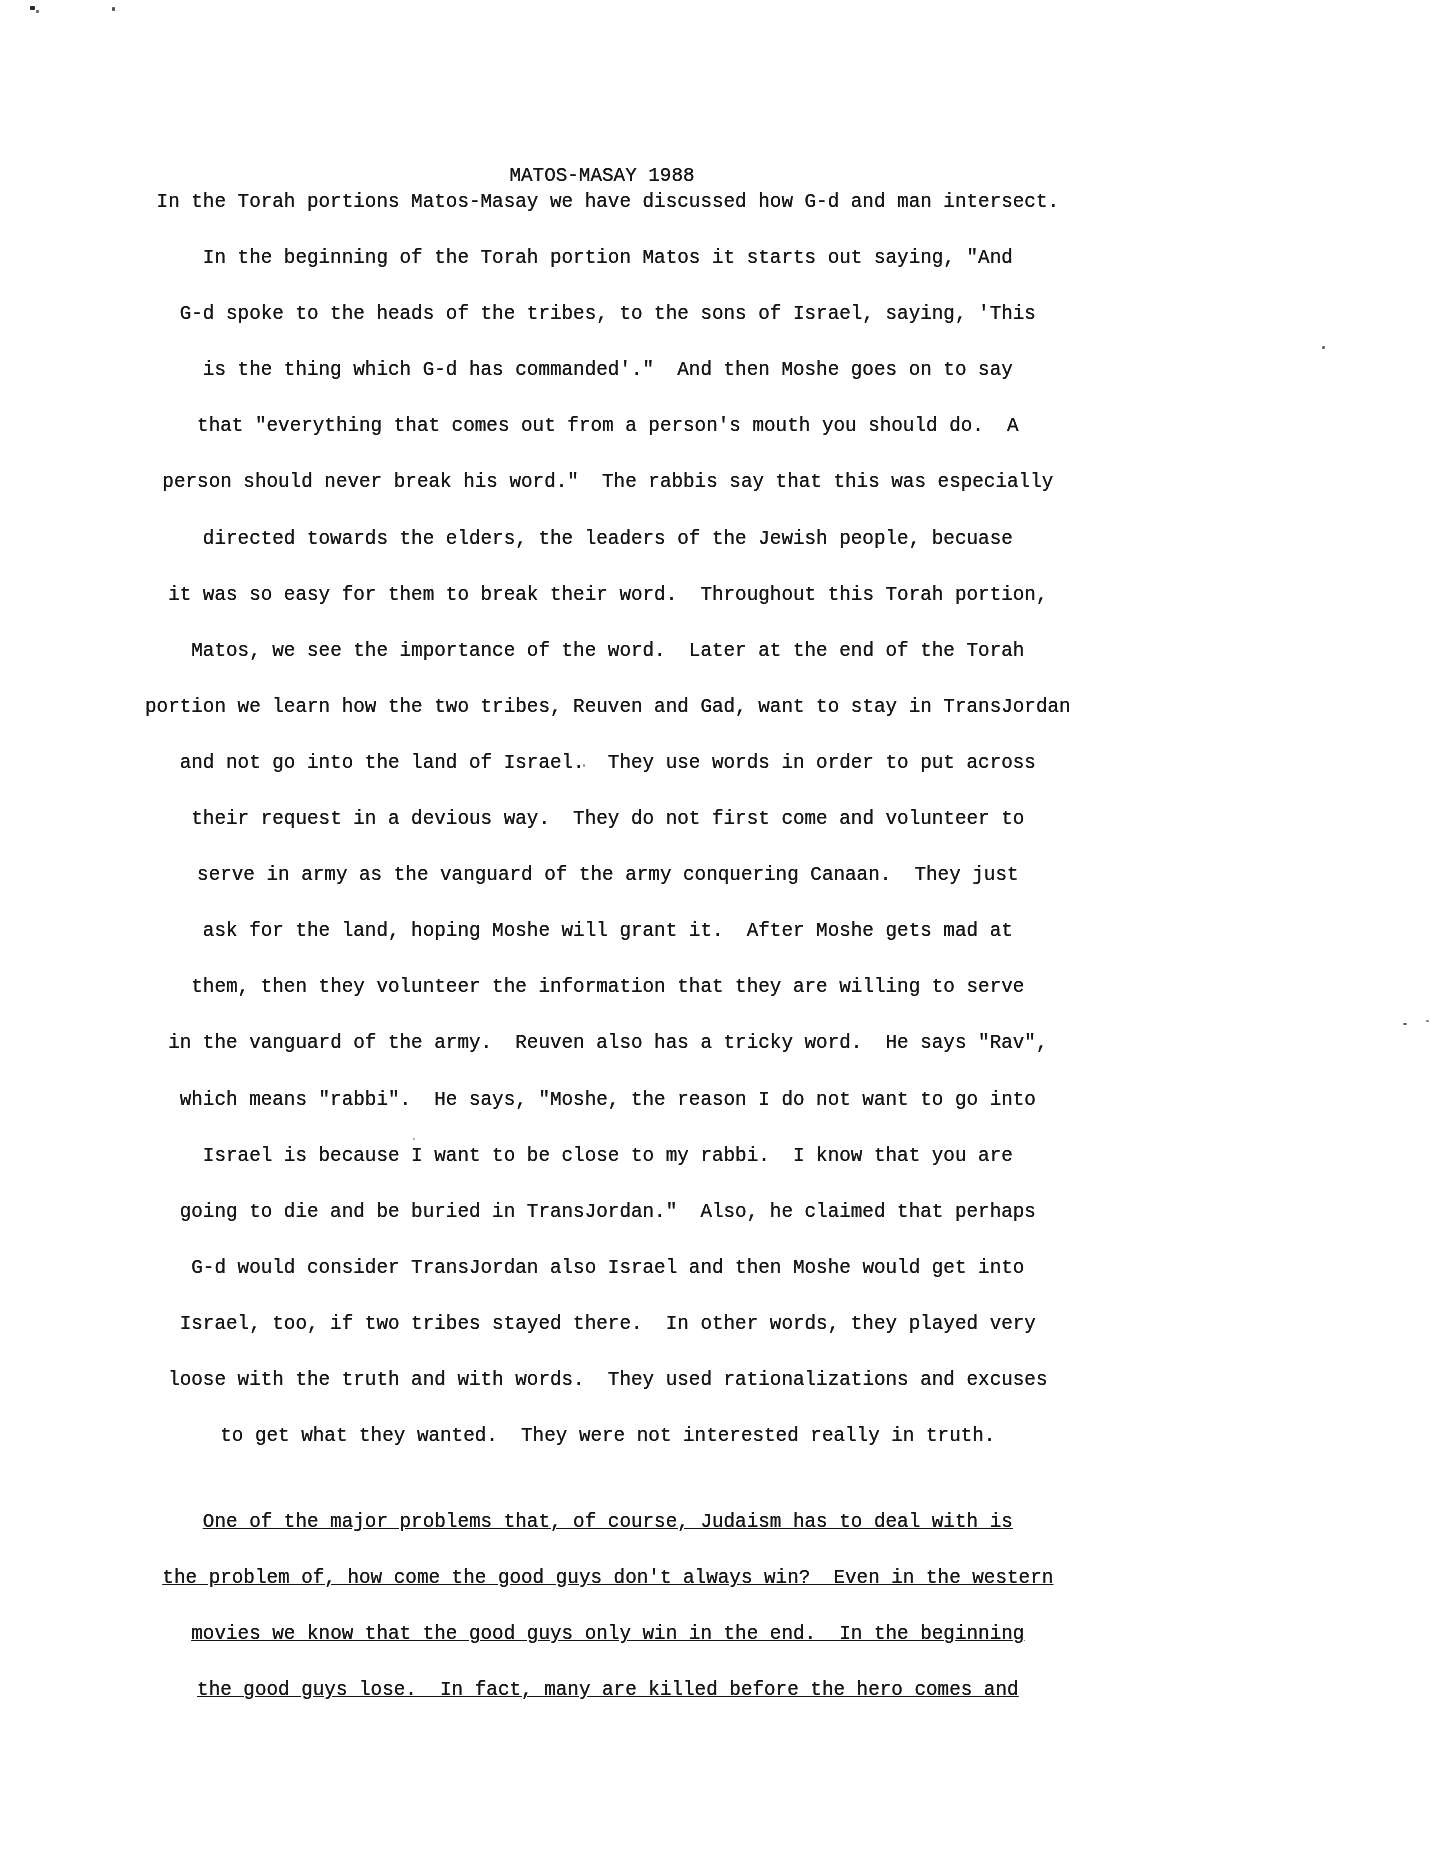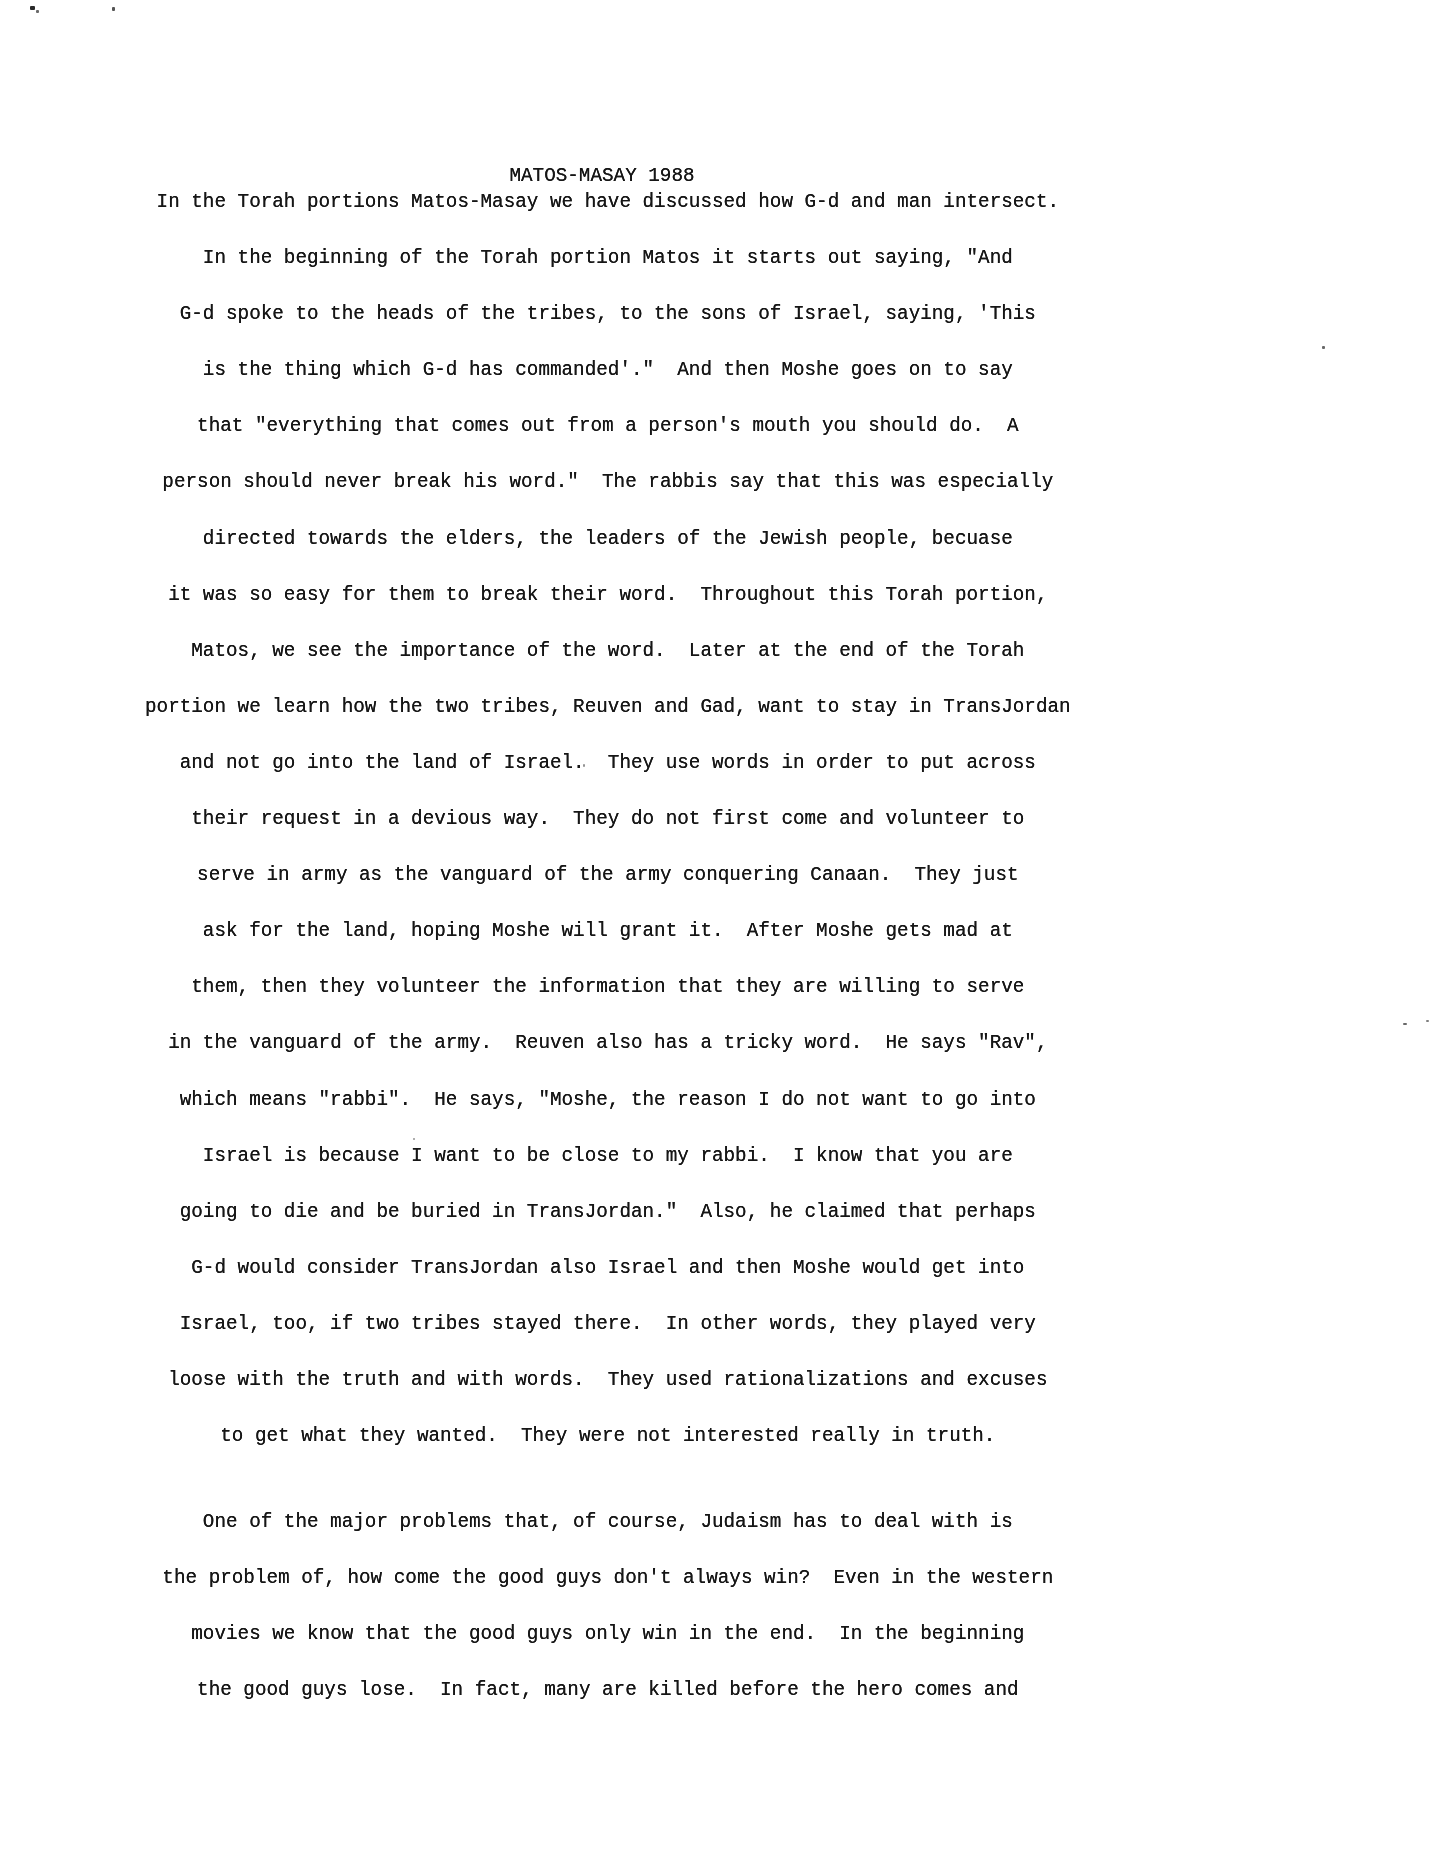--- a/index.html
+++ b/index.html
@@ -33,21 +33,21 @@
   }
   .document-body {
     position: absolute;
     top: 174px;
     left: 145px;
     font-size: 19.3px;
     line-height: 56.1px;
     white-space: pre;
   }
   .paragraph { margin: 0; text-align: center; }
-  .paragraph + .paragraph { margin-top: 30px; }
+  .paragraph + .paragraph { margin-top: 30px; text-decoration: underline; }
   .text-line { height: 56.1px; }
   .speck {
     position: absolute;
     background: #2a2a2a;
     border-radius: 1px;
     text-shadow: none;
   }
 </style>
 </head>
 <body>

